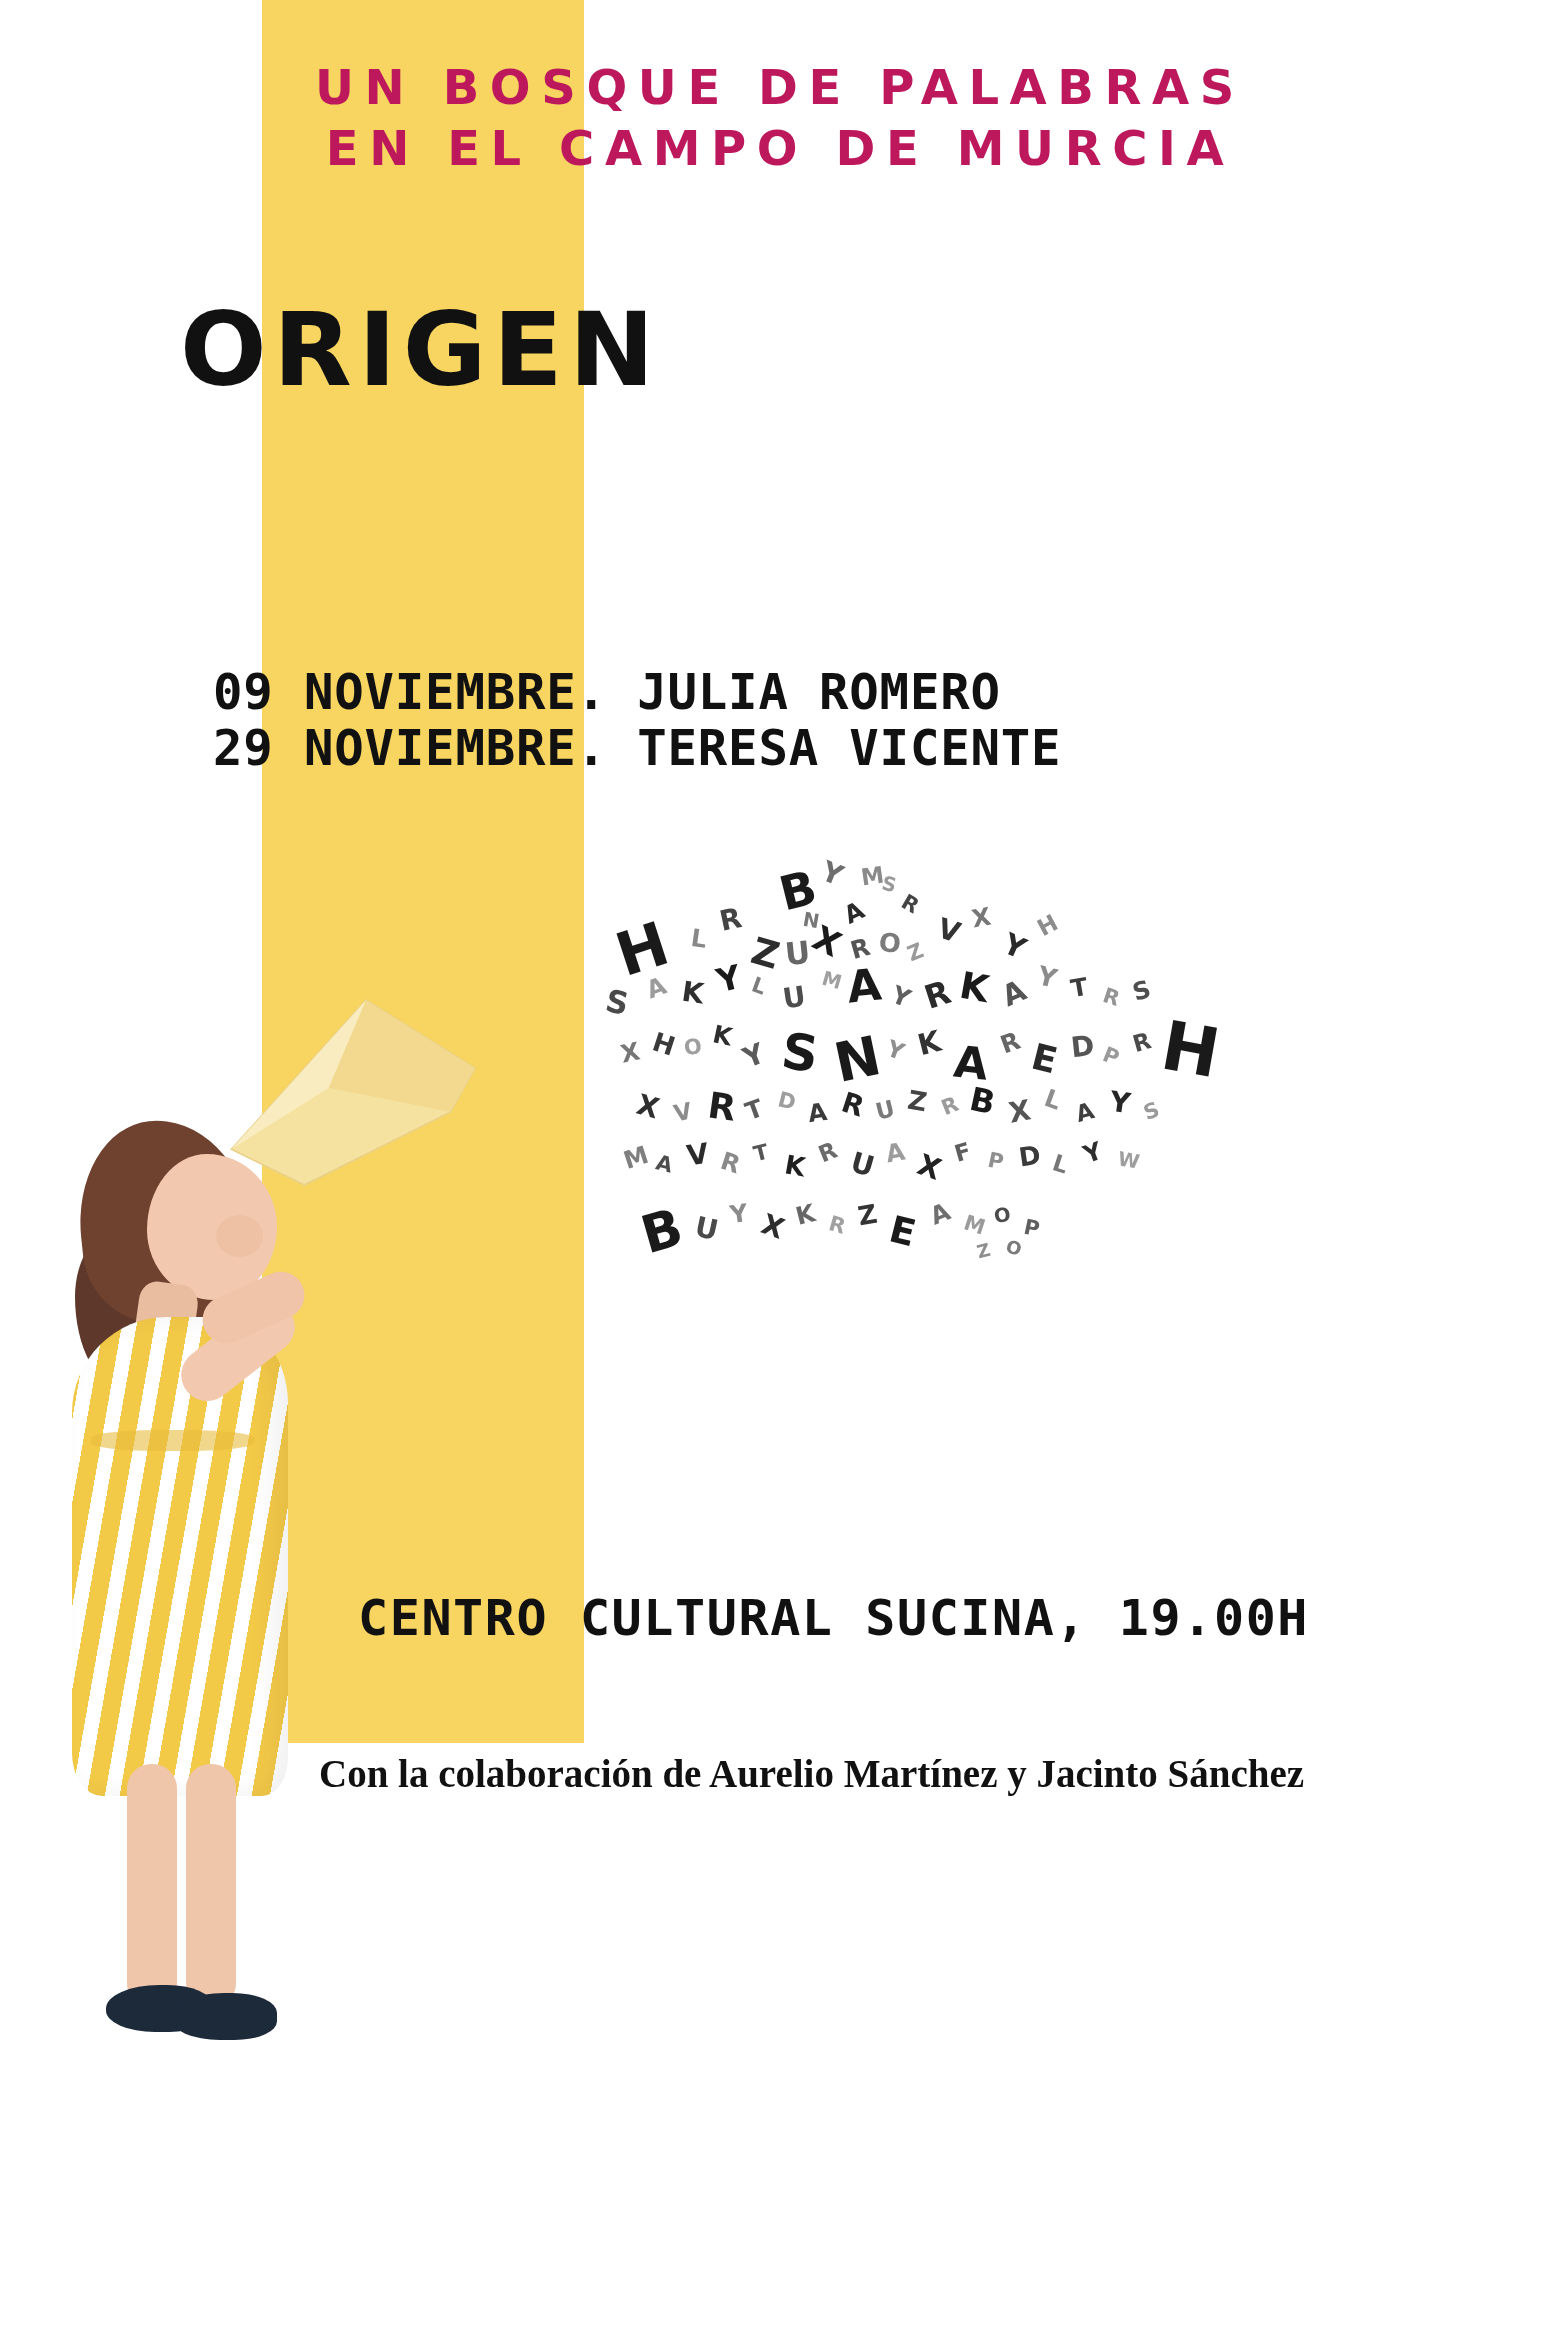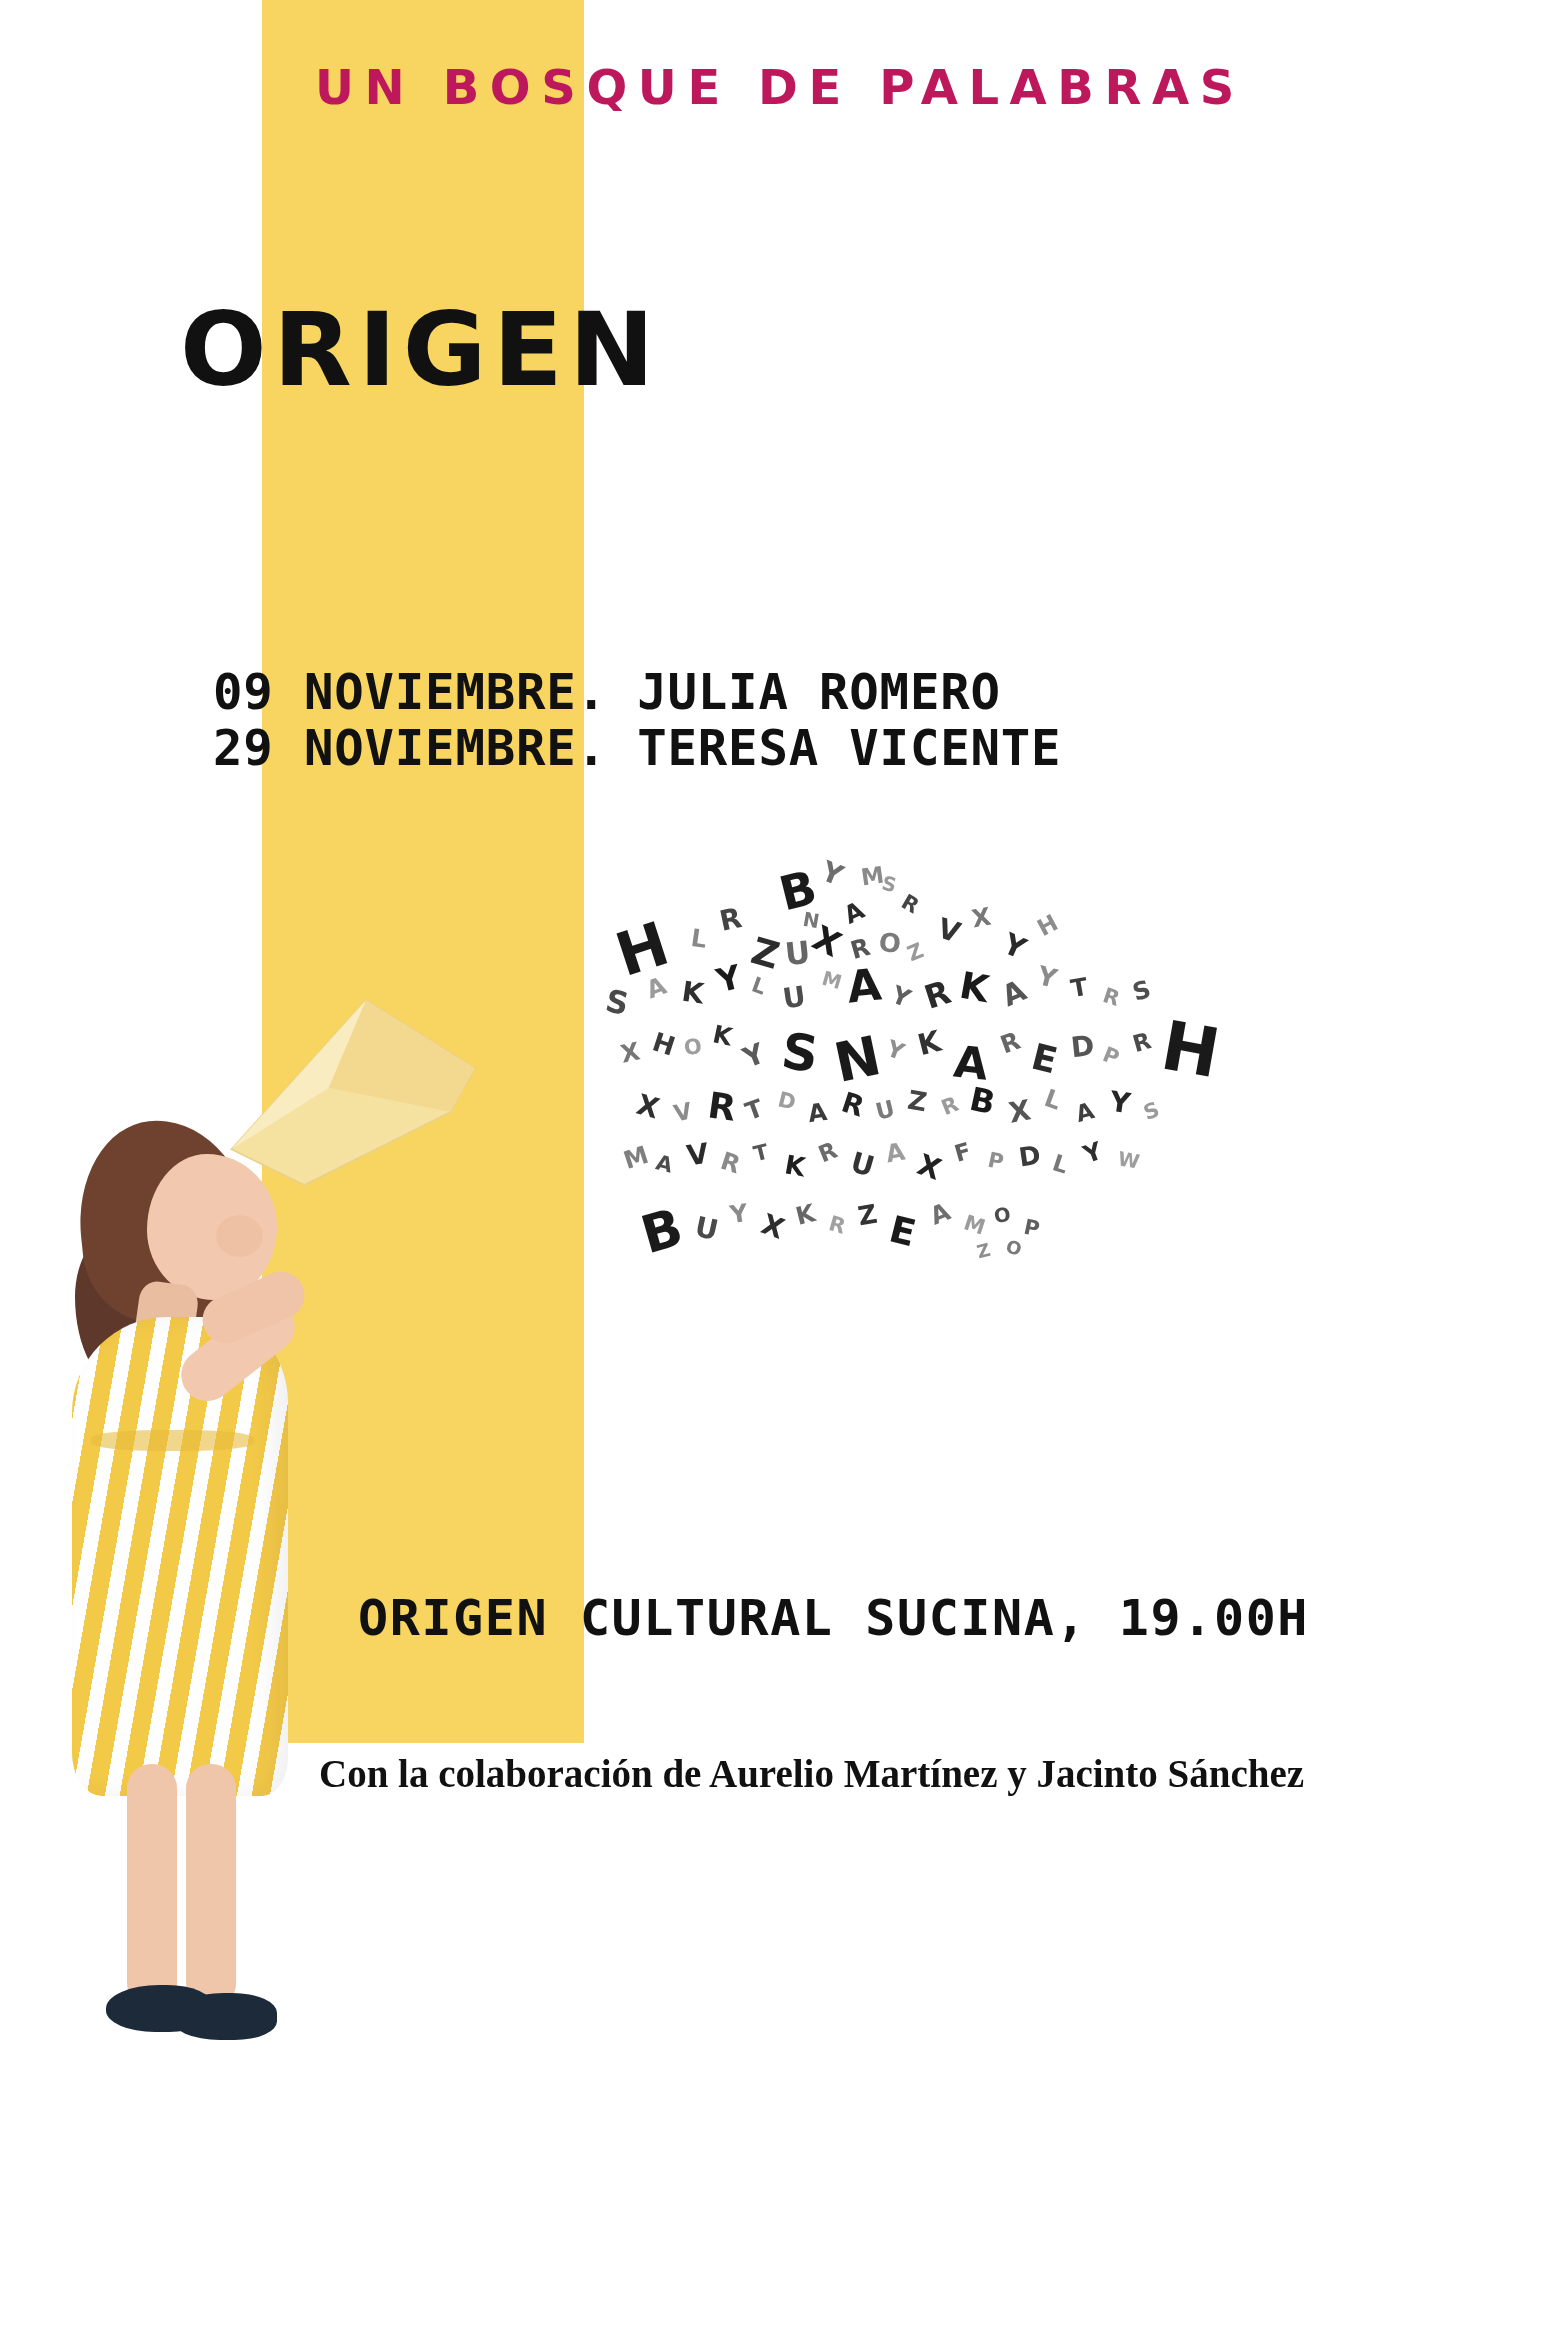--- a/index.html
+++ b/index.html
@@ -257,20 +257,21 @@
 </style>
 </head>
 <body>
 
 <div id="poster">
 
   <div class="yellow-band"></div>
 
   <div class="kicker">
     <div>UN BOSQUE DE PALABRAS</div>
+    <div>EN EL CAMPO DE MURCIA</div>
   </div>
 
   <div class="bigtitle l1">ORIGEN</div>
 
   <div class="dates">
     <div>09 NOVIEMBRE. JULIA ROMERO</div>
     <div>29 NOVIEMBRE. TERESA VICENTE</div>
   </div>
 
   <div class="letters" id="letters-cloud">
@@ -389,21 +390,21 @@
     <div class="shoeL"></div>
     <div class="shoeR"></div>
   </div>
 
   <svg class="megaphone" viewBox="0 0 340 300">
     <polygon points="30,196 196,12 330,96 300,150 120,240" fill="#f6e2a0" stroke="#e8d089" stroke-width="2"></polygon>
     <polygon points="30,196 196,12 150,120" fill="#f9ecc0"></polygon>
     <polygon points="196,12 330,96 300,150 150,120" fill="#f2d98f"></polygon>
   </svg>
 
-  <div class="venue">ORIGEN CULTURAL SUCINA, 19.00H</div>
+  <div class="venue">CENTRO CULTURAL SUCINA, 19.00H</div>
   <div class="collab">Con la colaboración de Aurelio Martínez y Jacinto Sánchez</div>
 
   <div class="footer">
 
     
 
     
 
     
 

